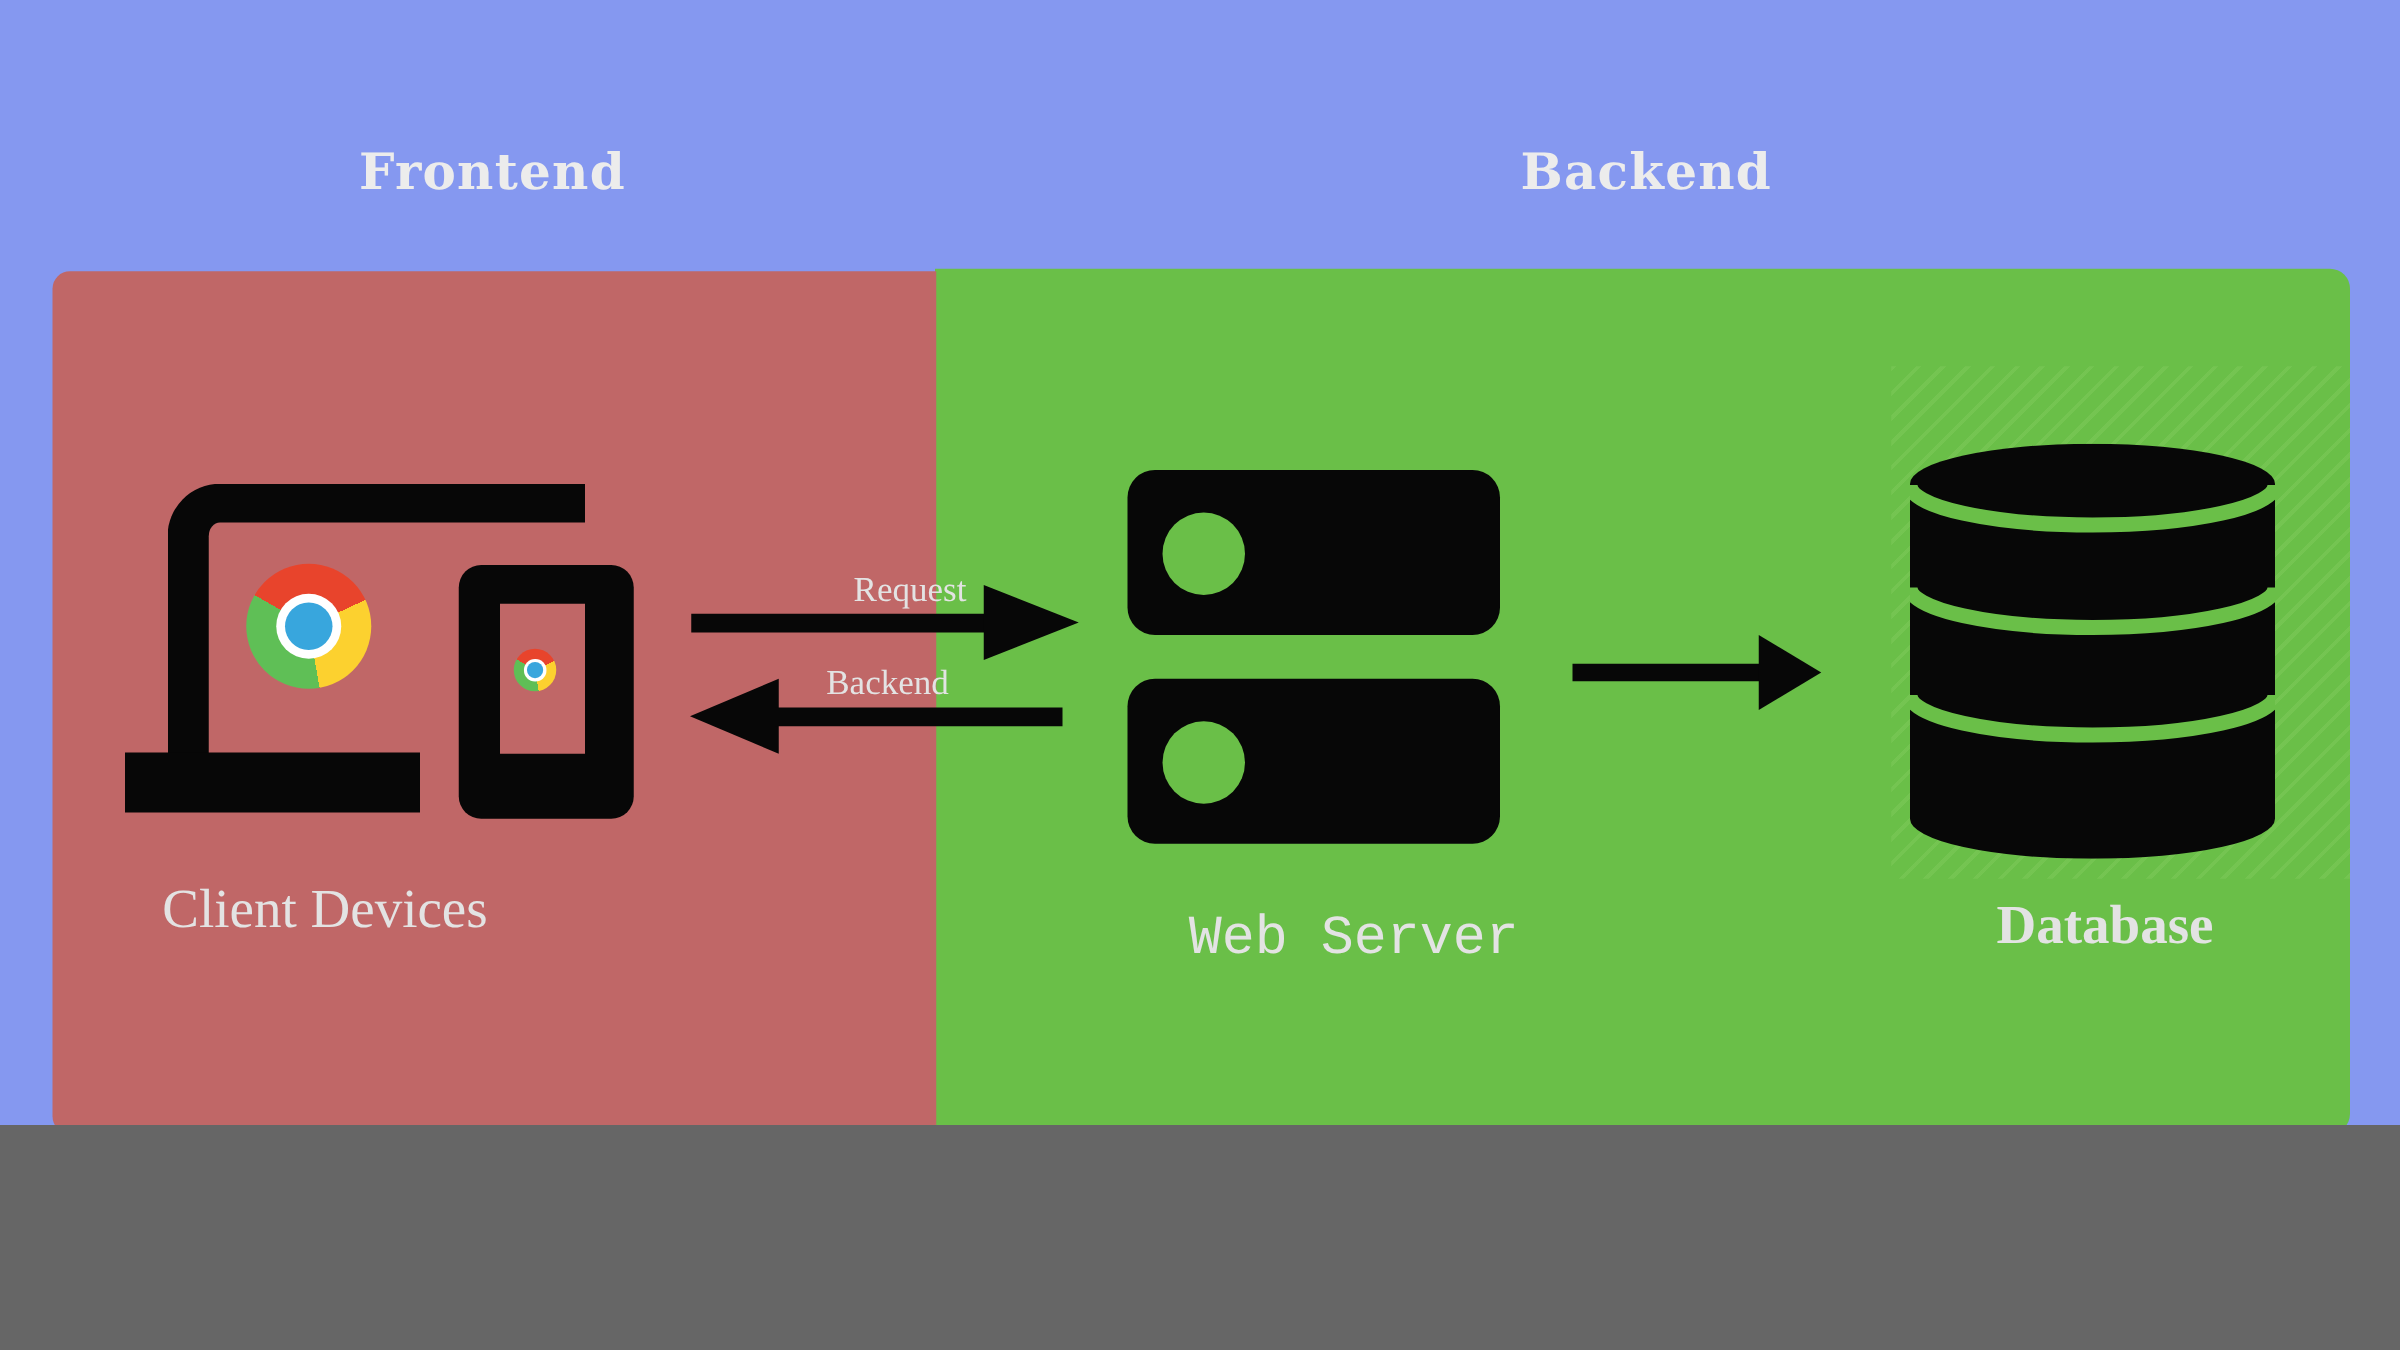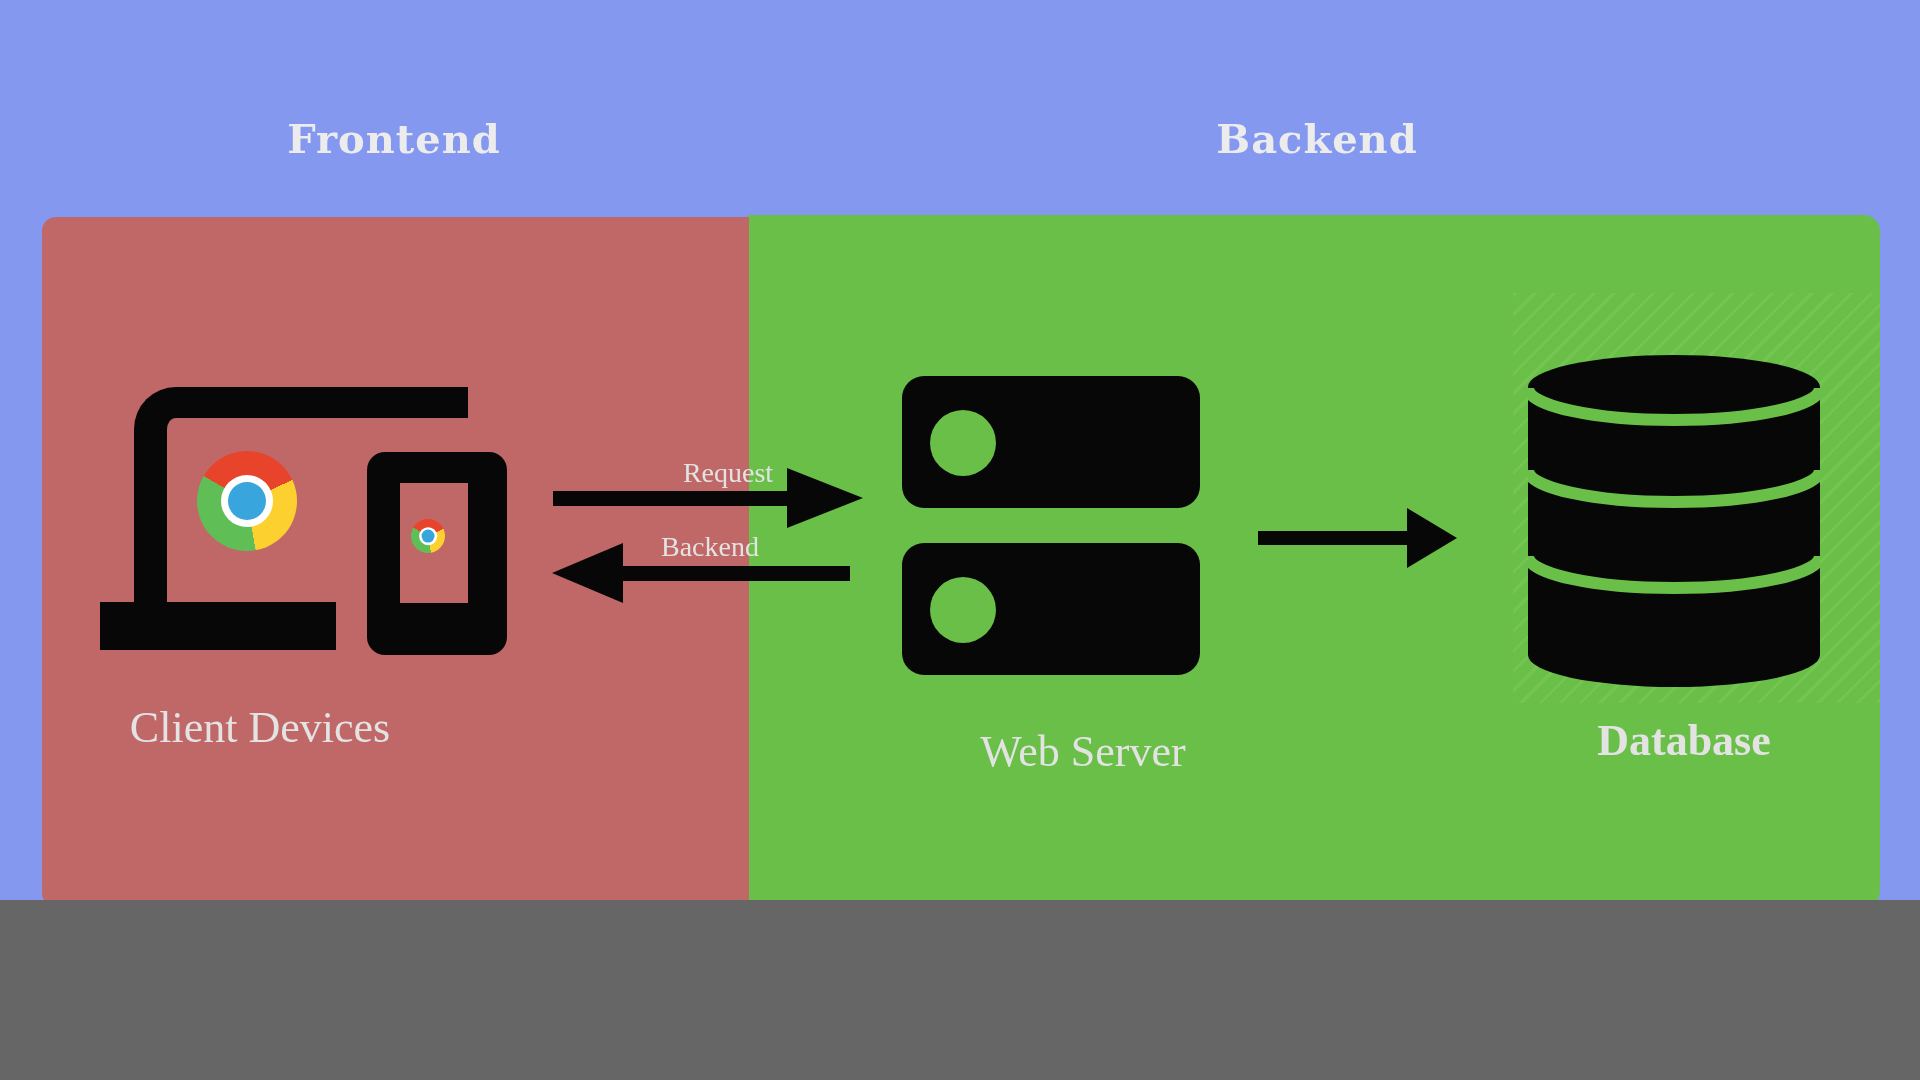--- a/index.html
+++ b/index.html
@@ -145,21 +145,21 @@
   <div class="flow-label" style="left:710px;top:547px;">Backend</div>
   <div class="head response"></div>
   <div class="shaft response"></div>
 
   <div class="server-unit u1">
     <span class="server-led"></span>
   </div>
   <div class="server-unit u2">
     <span class="server-led"></span>
   </div>
-  <div class="node-label" style="left:1083px;top:751px;">Web Server</div>
+  <div class="node-label" style="left:1083px;top:751px;font-family:Liberation Mono, monospace;">Web Server</div>
 
   <div class="shaft todb"></div>
   <div class="head todb"></div>
 
   <div class="abs db-hatch"></div>
   <svg class="abs db-icon" width="292" height="332" viewBox="0 0 292 332">
     <path d="M0,32 A146,32 0 0 1 292,32 L292,300 A146,32 0 0 1 0,300 Z" fill="#070707"></path>
     <path d="M0,33 A146,32 0 0 0 292,33" fill="none" stroke="#6abf48" stroke-width="12"></path>
     <path d="M0,115 A146,32 0 0 0 292,115" fill="none" stroke="#6abf48" stroke-width="12"></path>
     <path d="M0,201 A146,32 0 0 0 292,201" fill="none" stroke="#6abf48" stroke-width="12"></path>

